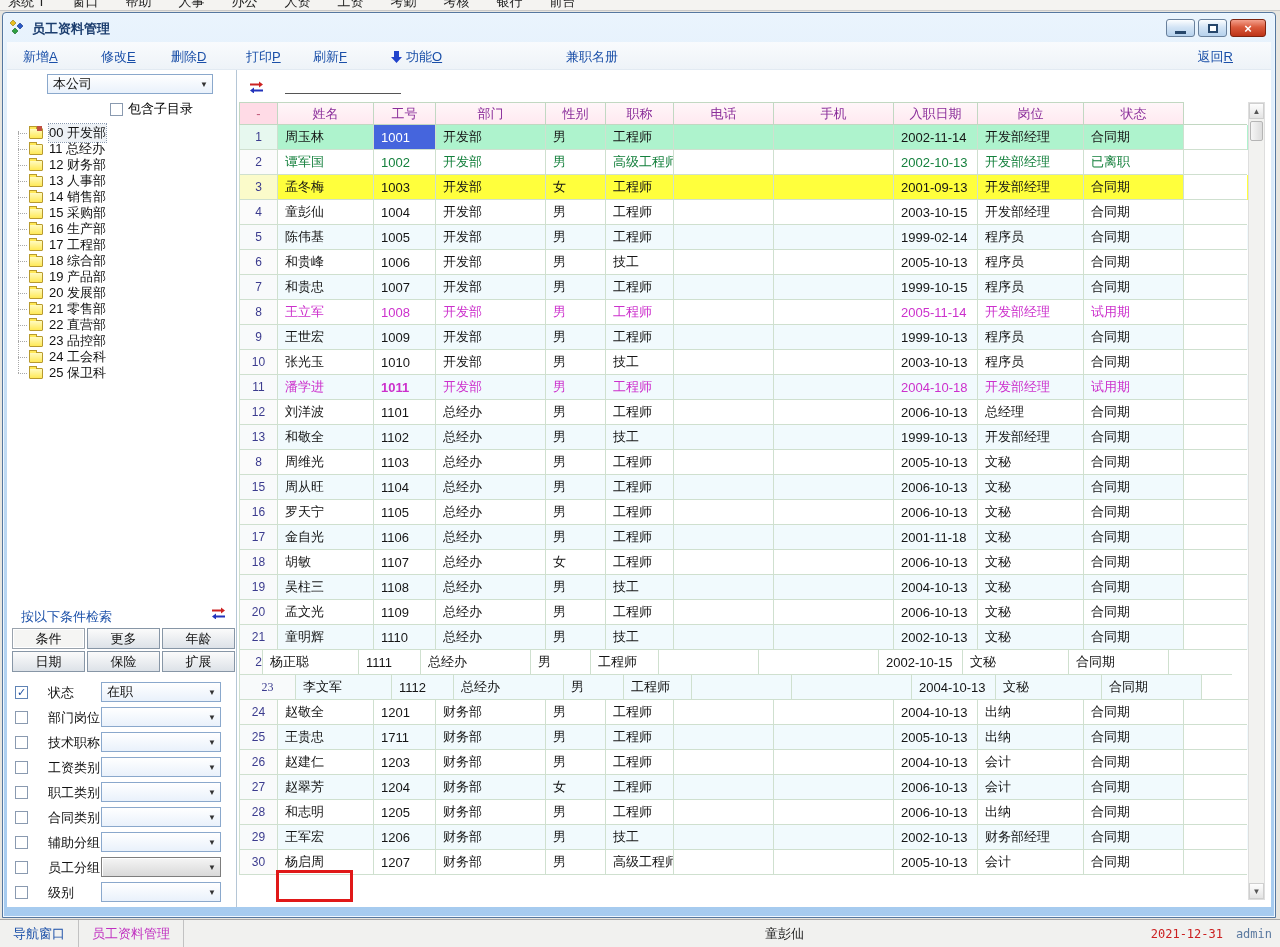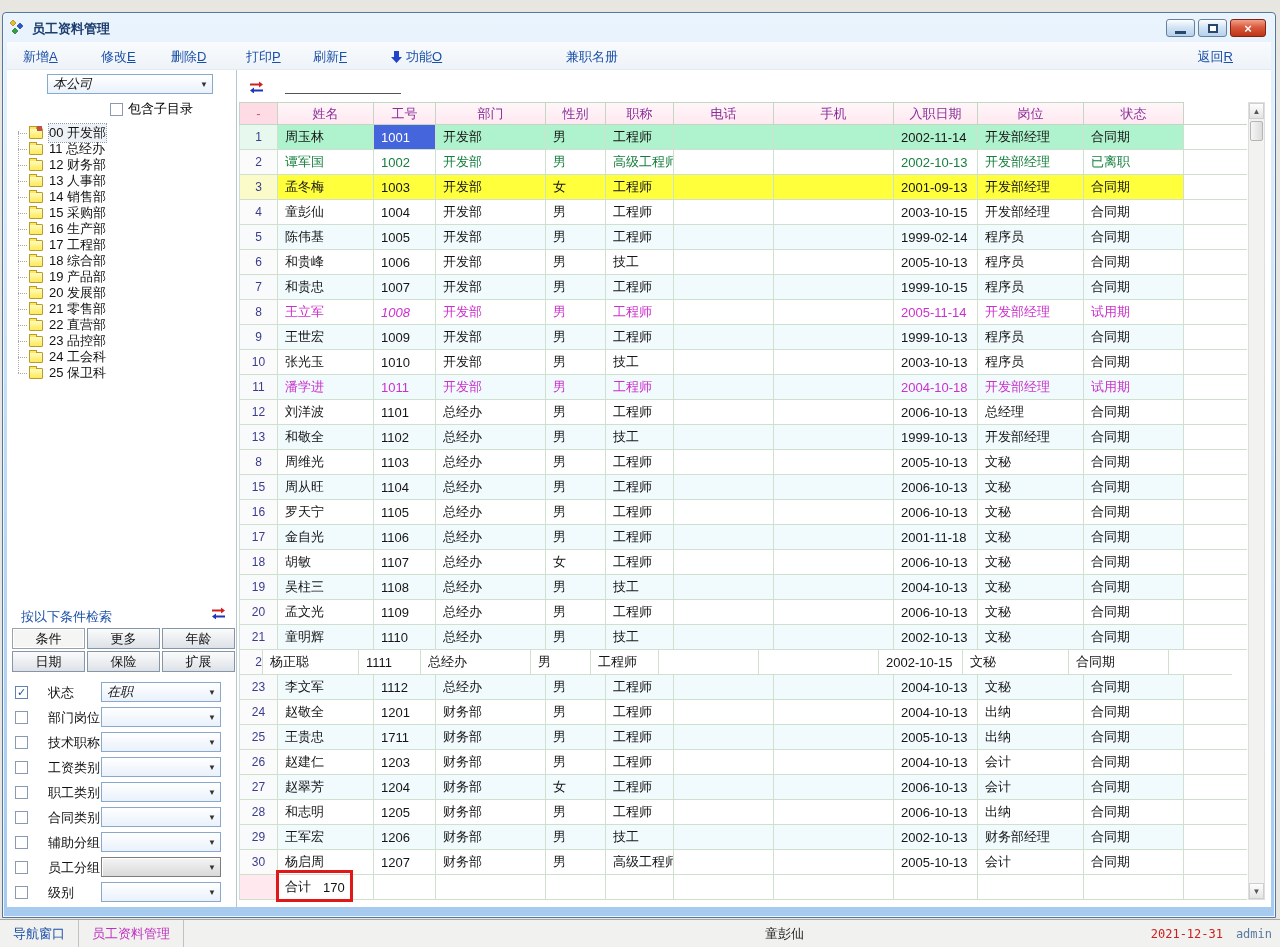--- a/index.html
+++ b/index.html
@@ -33,21 +33,21 @@
              background:linear-gradient(#f9fbfd,#eef3f8); border-bottom:1px solid #e2eaf2; }
   .tool-btn { position:absolute; top:6px; color:#1a4fa8; cursor:pointer; white-space:nowrap; }
   .tool-btn u { text-decoration:underline; }
   .fn-arrow { display:inline-block; vertical-align:-2px; margin-right:4px; }
 
   
   .sidebar { position:absolute; left:0; top:28px; width:230px; bottom:0; background:#fff;
              border-right:1px solid #b5c6d6; }
   .combo { display:flex; align-items:center; border:1px solid #8aa8cc;
            background:linear-gradient(#ffffff,#e9f1fb); height:20px; }
-  .combo .val { flex:1; padding-left:5px; color:#111; white-space:nowrap; overflow:hidden;font-style:italic; }
+  .combo .val { flex:1; padding-left:5px; color:#111; white-space:nowrap; overflow:hidden; }
   .combo .arrow { width:16px; text-align:center; font-size:8px; color:#333; }
   .combo.classic { background:linear-gradient(#f5f5f5,#d9d9d9); border:1px solid #7d7d7d; box-shadow:inset 1px 1px 0 #fff; }
   .company-combo { position:absolute; left:40px; top:4px; width:166px; }
   .include-row { position:absolute; left:103px; top:30px; display:flex; gap:5px; align-items:center; }
   .cb { width:13px; height:13px; border:1px solid #8a9ab0; background:#fff; flex:0 0 auto;
         display:flex; align-items:center; justify-content:center; font-size:11px; color:#1f4fa0; line-height:1; }
   .cb.checked { border-color:#5f83b5; }
 
   .tree { position:absolute; left:8px; top:55px; width:212px; }
   .tree:before { content:""; position:absolute; left:3px; top:6px; bottom:8px; border-left:1px dotted #a8a8a8; }
@@ -120,20 +120,35 @@
   .sdate { position:absolute; right:57px; top:0; height:100%; display:flex; align-items:center; color:#cc2020;
            font-family:"DejaVu Sans Mono","Liberation Mono",monospace; font-size:12px; }
   .sadmin { position:absolute; right:8px; top:0; height:100%; display:flex; align-items:center; color:#5b7aa0;
             font-family:"DejaVu Sans Mono","Liberation Mono",monospace; font-size:12px; }
 </style>
 </head>
 <body>
 
 <div class="screen">
 
+  <div class="menubar">
+    <div class="menu-row" id="menu-row">
+        <span class="menu-item">系统 T</span>
+        <span class="menu-item">窗口</span>
+        <span class="menu-item">帮助</span>
+        <span class="menu-item">人事</span>
+        <span class="menu-item">办公</span>
+        <span class="menu-item">人资</span>
+        <span class="menu-item">工资</span>
+        <span class="menu-item">考勤</span>
+        <span class="menu-item">考核</span>
+        <span class="menu-item">银行</span>
+        <span class="menu-item">前台</span>
+      </div>
+  </div>
 
   <div class="win">
     <div class="titlebar">
       <span>
         <svg width="16" height="16" viewBox="0 0 16 16">
           <path d="M4 1 L7 4 L4 7 L1 4 Z" fill="#e8c020" stroke="#907010" stroke-width="0.6"></path>
           <path d="M6 9 L9 12 L6 15 L3 12 Z" fill="#30a040" stroke="#106020" stroke-width="0.6"></path>
           <path d="M11 4 L14 7 L11 10 L8 7 Z" fill="#2858c8" stroke="#103080" stroke-width="0.6"></path>
         </svg>
       </span>
@@ -451,21 +466,21 @@
               <div class="tcell" style="width: 100px;"></div>
               <div class="tcell" style="width: 120px;"></div>
               <div class="tcell" style="width: 84px; text-align: right;">1999-10-15</div>
               <div class="tcell" style="width: 106px;">程序员</div>
               <div class="tcell" style="width: 100px;">合同期</div>
               <div class="tcell filler" style="width: 63px;"></div>
             </div>
             <div class="trow  magenta">
               <div class="tcell num" style="width: 39px;">8</div>
               <div class="tcell" style="width: 96px;">王立军</div>
-              <div class="tcell" style="width: 62px; font-style: italic;">1008</div>
+              <div class="tcell" style="width: 62px;">1008</div>
               <div class="tcell" style="width: 110px;">开发部</div>
               <div class="tcell" style="width: 60px;">男</div>
               <div class="tcell" style="width: 68px;">工程师</div>
               <div class="tcell" style="width: 100px;"></div>
               <div class="tcell" style="width: 120px;"></div>
               <div class="tcell" style="width: 84px;">2005-11-14</div>
               <div class="tcell" style="width: 106px;">开发部经理</div>
               <div class="tcell" style="width: 100px;">试用期</div>
               <div class="tcell filler" style="width: 63px;"></div>
             </div>
@@ -493,21 +508,21 @@
               <div class="tcell" style="width: 100px;"></div>
               <div class="tcell" style="width: 120px;"></div>
               <div class="tcell" style="width: 84px;">2003-10-13</div>
               <div class="tcell" style="width: 106px;">程序员</div>
               <div class="tcell" style="width: 100px;">合同期</div>
               <div class="tcell filler" style="width: 63px;"></div>
             </div>
             <div class="trow tint magenta">
               <div class="tcell num" style="width: 39px;">11</div>
               <div class="tcell" style="width: 96px;">潘学进</div>
-              <div class="tcell" style="width: 62px;">1011</div>
+              <div class="tcell" style="width: 62px; font-weight: bold;">1011</div>
               <div class="tcell" style="width: 110px;">开发部</div>
               <div class="tcell" style="width: 60px;">男</div>
               <div class="tcell" style="width: 68px;">工程师</div>
               <div class="tcell" style="width: 100px;"></div>
               <div class="tcell" style="width: 120px;"></div>
               <div class="tcell" style="width: 84px;">2004-10-18</div>
               <div class="tcell" style="width: 106px;">开发部经理</div>
               <div class="tcell" style="width: 100px;">试用期</div>
               <div class="tcell filler" style="width: 63px;"></div>
             </div>
@@ -659,21 +674,21 @@
               <div class="tcell" style="width: 60px;">男</div>
               <div class="tcell" style="width: 68px;">工程师</div>
               <div class="tcell" style="width: 100px;"></div>
               <div class="tcell" style="width: 120px;"></div>
               <div class="tcell" style="width: 84px;">2002-10-15</div>
               <div class="tcell" style="width: 106px;">文秘</div>
               <div class="tcell" style="width: 100px;">合同期</div>
               <div class="tcell filler" style="width: 63px;"></div>
             </div>
             <div class="trow tint">
-              <div class="tcell num" style="width: 39px;">23</div>
+              <div class="tcell num" style="width: 57px; font-family: Liberation Serif, serif;">23</div>
               <div class="tcell" style="width: 96px;">李文军</div>
               <div class="tcell" style="width: 62px;">1112</div>
               <div class="tcell" style="width: 110px;">总经办</div>
               <div class="tcell" style="width: 60px;">男</div>
               <div class="tcell" style="width: 68px;">工程师</div>
               <div class="tcell" style="width: 100px;"></div>
               <div class="tcell" style="width: 120px;"></div>
               <div class="tcell" style="width: 84px;">2004-10-13</div>
               <div class="tcell" style="width: 106px;">文秘</div>
               <div class="tcell" style="width: 100px;">合同期</div>
@@ -768,37 +783,20 @@
               <div class="tcell" style="width: 96px;">杨启周</div>
               <div class="tcell" style="width: 62px;">1207</div>
               <div class="tcell" style="width: 110px;">财务部</div>
               <div class="tcell" style="width: 60px;">男</div>
               <div class="tcell" style="width: 68px;">高级工程师</div>
               <div class="tcell" style="width: 100px;"></div>
               <div class="tcell" style="width: 120px;"></div>
               <div class="tcell" style="width: 84px;">2005-10-13</div>
               <div class="tcell" style="width: 106px;">会计</div>
               <div class="tcell" style="width: 100px;">合同期</div>
-              <div class="tcell filler" style="width: 63px;"></div>
-            </div>
-            <div class="trow total">
-              <div class="tcell num" style="width: 39px;"></div>
-              <div class="tcell" style="width: 96px;">
-                <span>合计</span>
-                <span class="total-val">170</span>
-              </div>
-              <div class="tcell" style="width: 62px;"></div>
-              <div class="tcell" style="width: 110px;"></div>
-              <div class="tcell" style="width: 60px;"></div>
-              <div class="tcell" style="width: 68px;"></div>
-              <div class="tcell" style="width: 100px;"></div>
-              <div class="tcell" style="width: 120px;"></div>
-              <div class="tcell" style="width: 84px;"></div>
-              <div class="tcell" style="width: 106px;"></div>
-              <div class="tcell" style="width: 100px;"></div>
               <div class="tcell filler" style="width: 63px;"></div>
             </div>
             <div class="redbox"></div>
           </div>
 
         <div class="vscroll">
           <div class="sbtn">▲</div>
           <div class="sthumb"></div>
           <div class="sbtn down">▼</div>
         </div>

